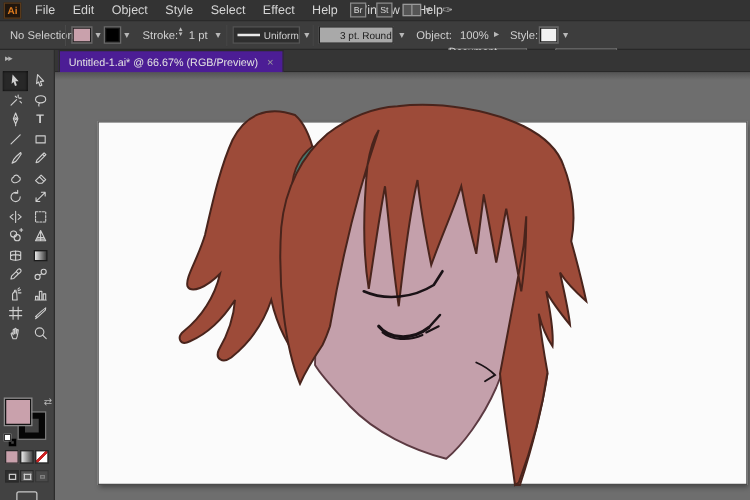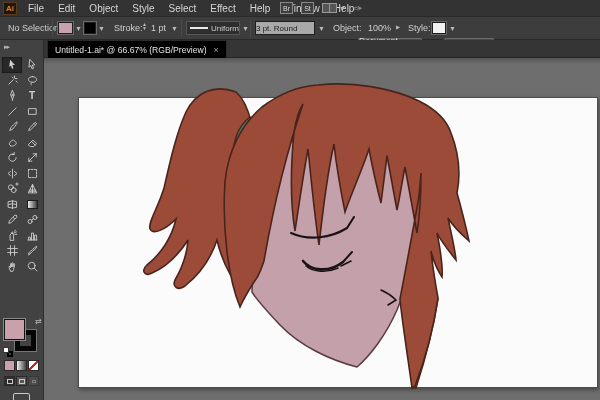--- a/index.html
+++ b/index.html
@@ -35,21 +35,21 @@
   .ddl { background:#2e2e2e; border:1px solid #555; display:flex; align-items:center; }
   .brush-prev { background:#a9a9a9; border:1px solid #1f1f1f; color:#1c1c1c;
                 display:flex; align-items:center; font-size:8px; }
   .cbtn { background:#4a4a4a; border:1px solid #6b6b6b; border-bottom-color:#333;
           border-radius:2px; color:#dcdcdc; font-size:8.5px; display:flex;
           align-items:center; justify-content:center; }
 
   
   #tabbar { left:44px; top:40px; width:556px; height:18px; background:#353535;
             border-bottom:1px solid #262626; }
-  #doctab { position:absolute; left:3px; top:0; height:18px; background:#000000;
+  #doctab { position:absolute; left:3px; top:0; height:18px; background:#4c1d95;
             border:1px solid #2b2b2b; border-bottom:none; display:flex; align-items:center;
             padding:0 7px; gap:7px; }
   #doctab .title { color:#e3e3e3; font-size:8.6px; white-space:nowrap; }
   #doctab .close { color:#9f9f9f; font-size:9px; }
 
   
   #toolpanel { left:0; top:40px; width:44px; height:360px; background:#424242;
                border-right:1px solid #2c2c2c; }
   #tp-collapse { position:absolute; left:4px; top:3px; color:#b5b5b5; font-size:7px; letter-spacing:-1px; }
   #toolgrid { position:absolute; left:2px; top:17px; display:grid;
@@ -123,21 +123,21 @@
   <span class="abs stepper" style="left:142px; top:5px;">▲<br>▼</span>
   <span class="abs txt" style="left:151px; top:6px;">1 pt</span>
   <span class="abs chev" style="left:171px; top:8px;">▼</span>
   <span class="vsep" style="left:181px;"></span>
   <span class="abs ddl" style="left:186px; top:4px; width:54px; height:14px;">
     <span style="display:inline-block;width:18px;height:2px;background:#e8e8e8;margin:0 3px;"></span>
     <span class="txt" style="font-size:8px;">Uniform</span>
   </span>
   <span class="abs chev" style="left:242px; top:8px;">▼</span>
   <span class="vsep" style="left:250px;"></span>
-  <span class="abs brush-prev" style="left:255px; top:4px; width:60px; height:14px; padding-left:0;">
+  <span class="abs brush-prev" style="left:255px; top:4px; width:60px; height:14px; padding-left:16px;">
     <span>3 pt. Round</span>
   </span>
   <span class="abs chev" style="left:318px; top:8px;">▼</span>
   <span class="abs txt" style="left:333px; top:6px;">Object:</span>
   <span class="abs txt" style="left:368px; top:6px;">100%</span>
   <span class="abs chev" style="left:394px; top:7px; transform:rotate(-90deg);">▼</span>
   <span class="abs txt" style="left:408px; top:6px;text-align:right;">Style:</span>
   <span class="abs swatch" style="left: 432px; top: 5px; width: 14px; height: 12px; background: rgb(242, 242, 242);"></span>
   <span class="abs chev" style="left:449px; top:8px;">▼</span>
   <div class="abs cbtn" style="left:358px; top:21px; width:64px; height:15px;">Document Setup</div>

